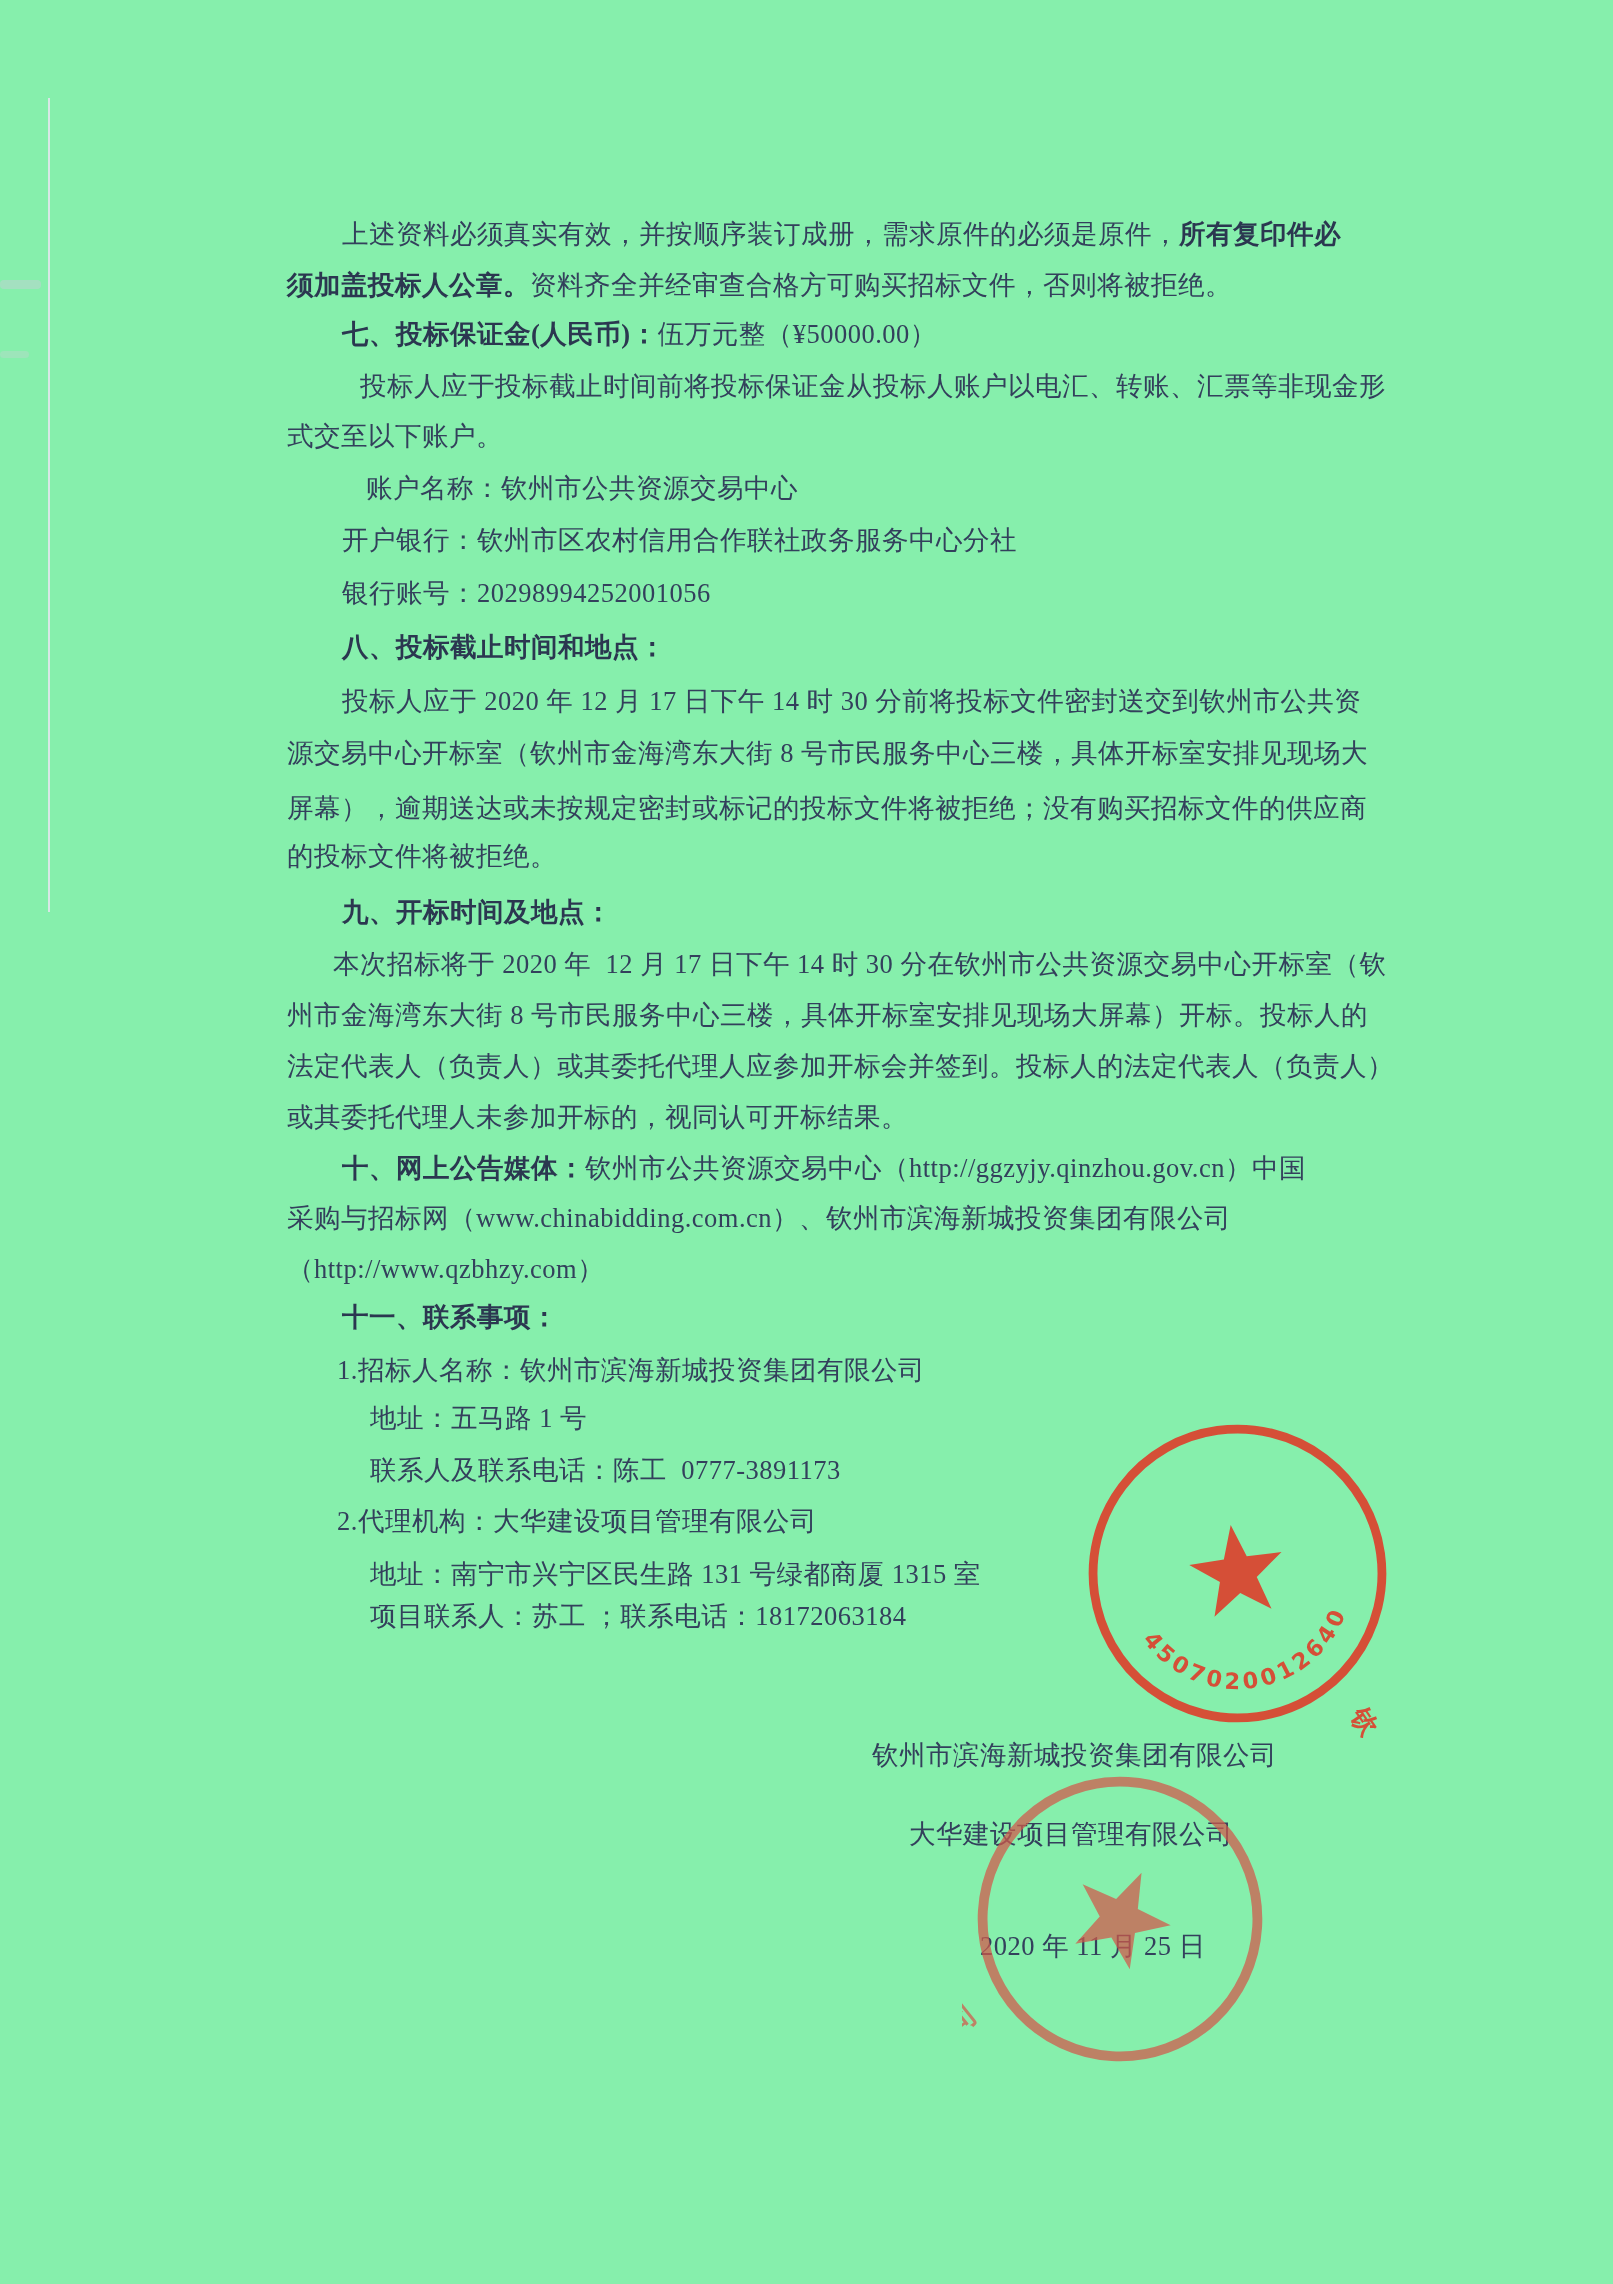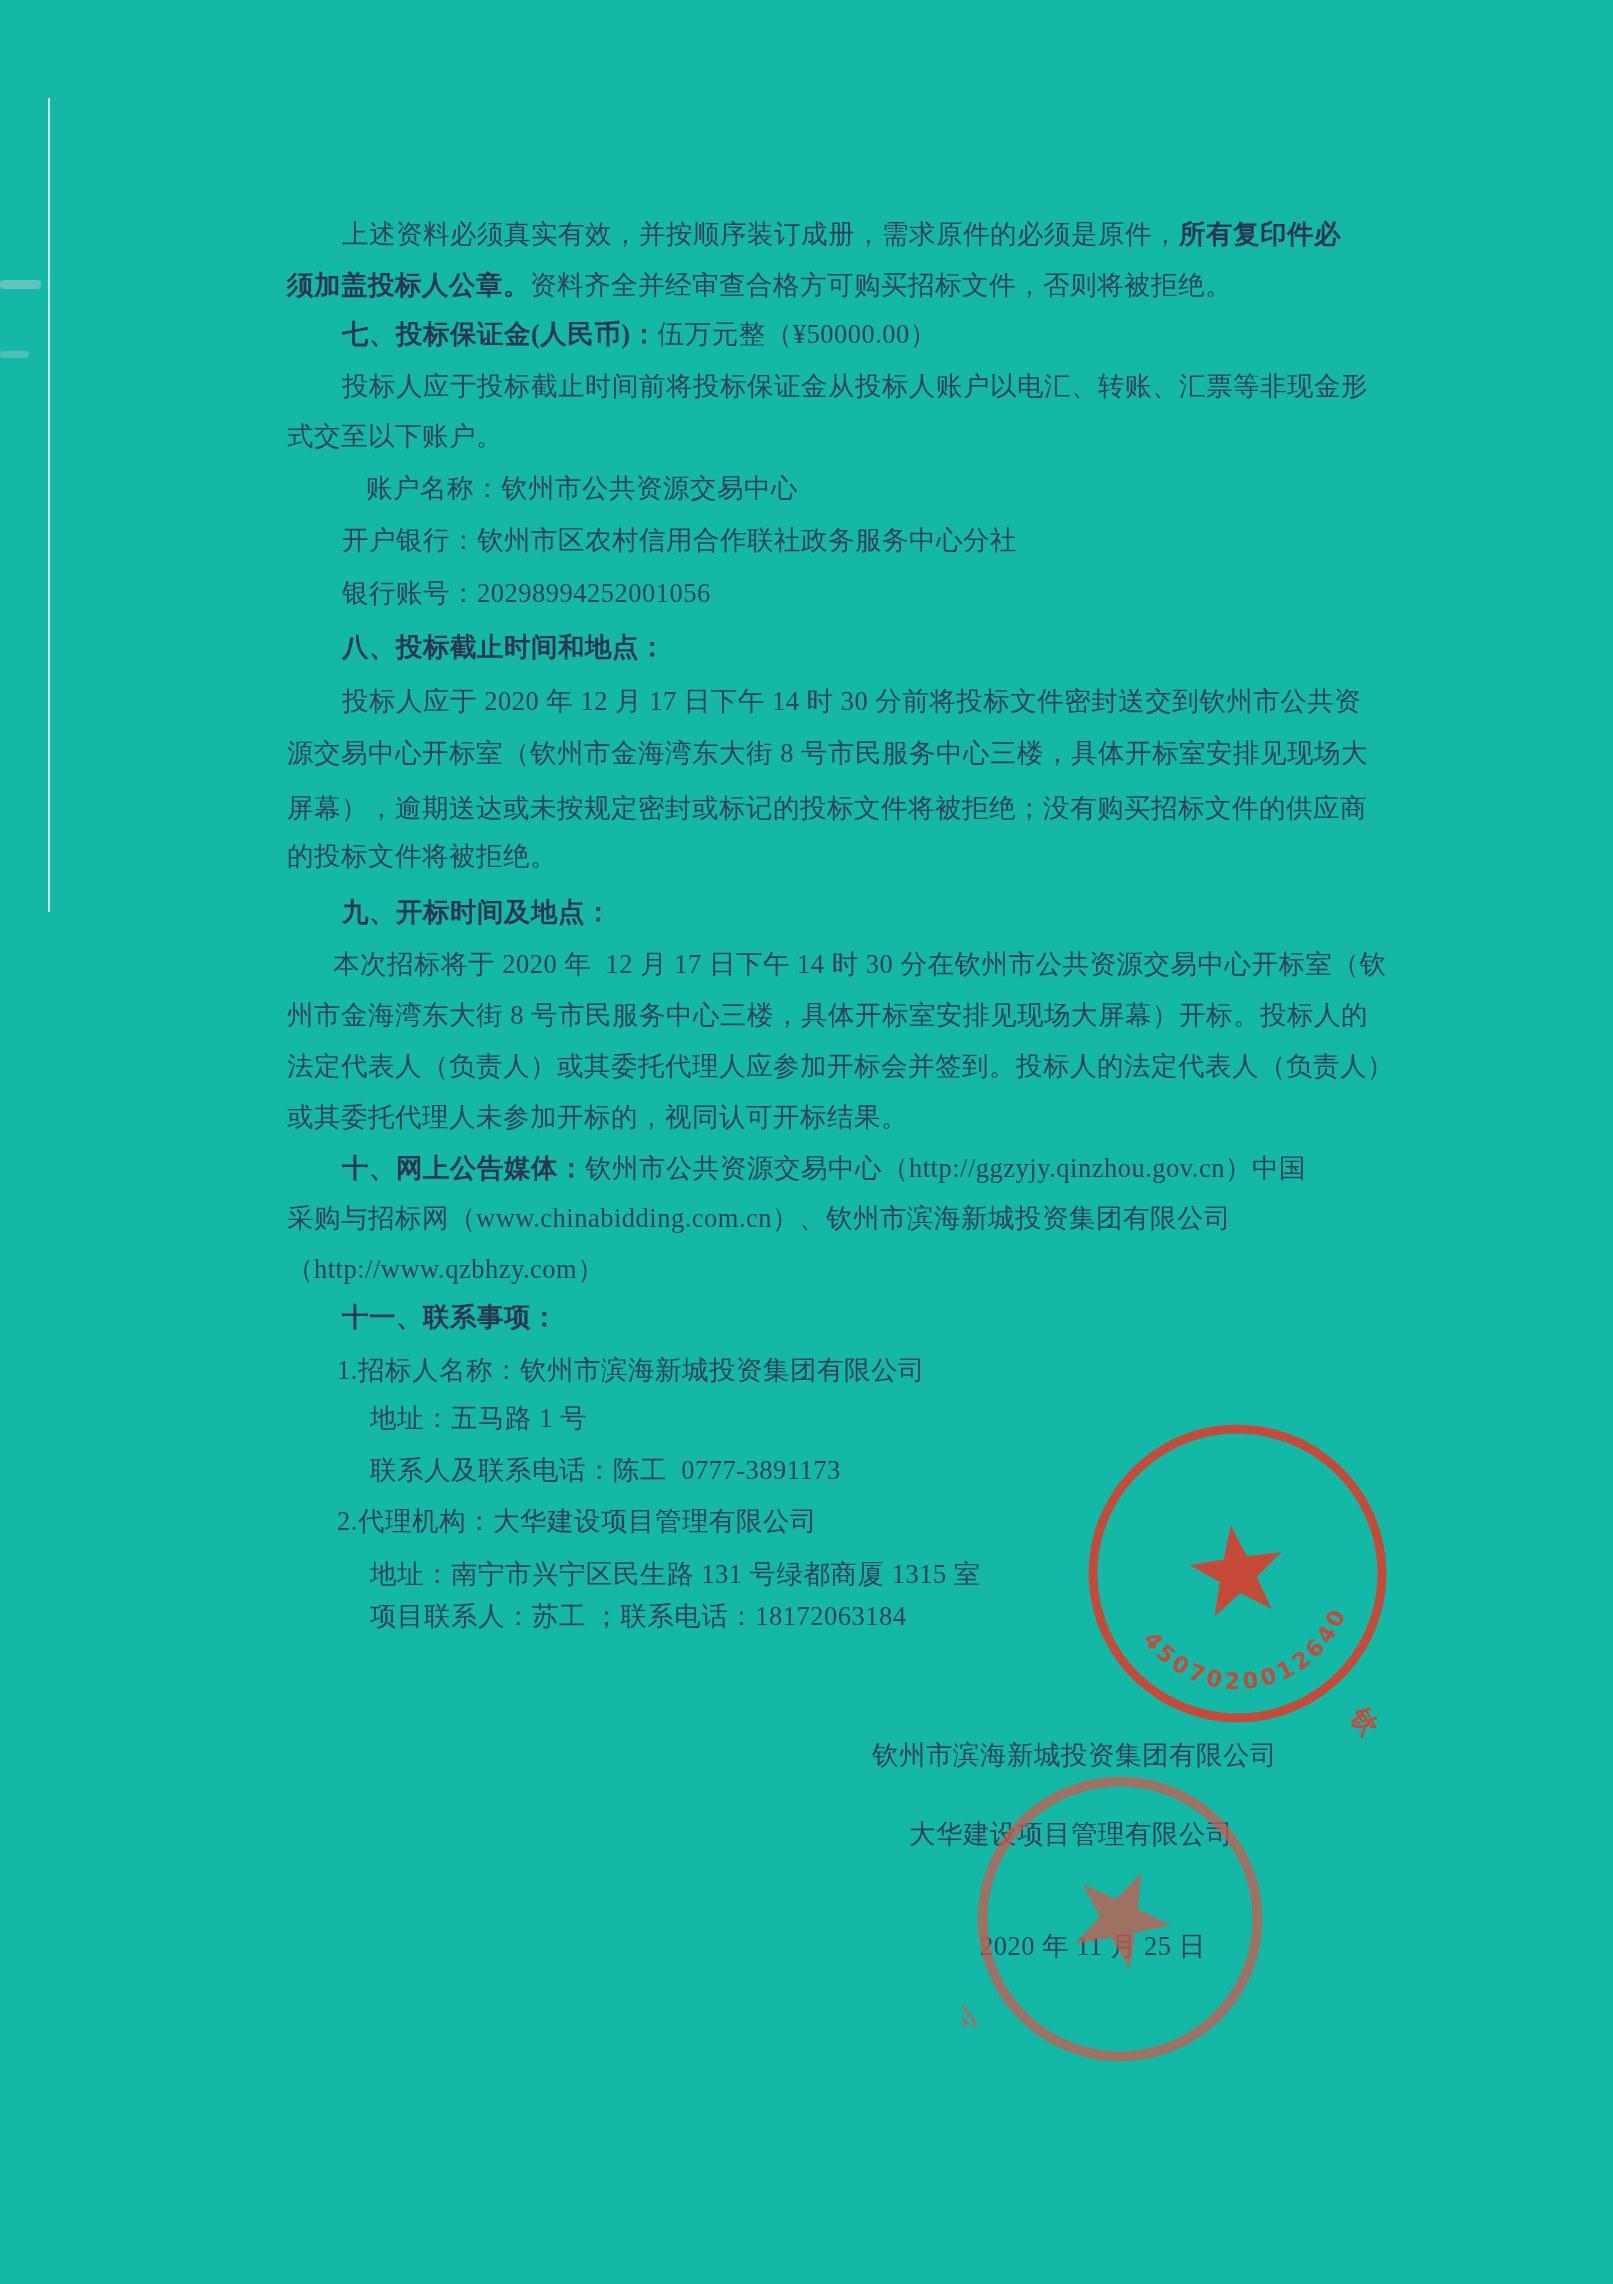--- a/index.html
+++ b/index.html
@@ -1,19 +1,19 @@
 <!DOCTYPE html>
 <html><head>
 <meta charset="utf-8">
 <style>
   html,body{margin:0;padding:0;background:#e8e8e8;}
   .page{
     position:relative;
     width:1613px;height:2285px;
-    background:#14b8a6;
+    background:#86efac;
     overflow:hidden;
     font-family:"Liberation Serif","DejaVu Serif",serif;
   }
   .text-layer{position:absolute;inset:0;}
   .doc-line{
     position:absolute;
     white-space:pre;
     font-size:26.5px;
     line-height:1;
     color:#33405c;
@@ -39,21 +39,21 @@
 <body>
 
 <div class="page">
   <div class="scan-vline"></div>
   <div class="scan-smudge-1"></div>
   <div class="scan-smudge-2"></div>
   <div class="text-layer" id="text-layer">
       <div class="doc-line" style="left: 342px; top: 221px;"><span>上述资料必须真实有效，并按顺序装订成册，需求原件的必须是原件，</span><b>所有复印件必</b></div>
       <div class="doc-line" style="left: 287px; top: 272px;"><b>须加盖投标人公章。</b><span>资料齐全并经审查合格方可购买招标文件，否则将被拒绝。</span></div>
       <div class="doc-line" style="left: 342px; top: 321px;"><b>七、投标保证金(人民币)：</b><span>伍万元整（¥50000.00）</span></div>
-      <div class="doc-line" style="left: 342px; top: 373px; text-align: center;"><span>投标人应于投标截止时间前将投标保证金从投标人账户以电汇、转账、汇票等非现金形</span></div>
+      <div class="doc-line" style="left: 360px; top: 373px; text-align: center;"><span>投标人应于投标截止时间前将投标保证金从投标人账户以电汇、转账、汇票等非现金形</span></div>
       <div class="doc-line" style="left: 287px; top: 423px;"><span>式交至以下账户。</span></div>
       <div class="doc-line" style="left: 342px; top: 475px; margin-left: 24px;"><span>账户名称：钦州市公共资源交易中心</span></div>
       <div class="doc-line" style="left: 342px; top: 527px;"><span>开户银行：钦州市区农村信用合作联社政务服务中心分社</span></div>
       <div class="doc-line" style="left: 342px; top: 580px;"><span>银行账号：20298994252001056</span></div>
       <div class="doc-line" style="left: 342px; top: 634px;"><b>八、投标截止时间和地点：</b></div>
       <div class="doc-line" style="left: 342px; top: 688px;"><span>投标人应于 2020 年 12 月 17 日下午 14 时 30 分前将投标文件密封送交到钦州市公共资</span></div>
       <div class="doc-line" style="left: 287px; top: 740px;"><span>源交易中心开标室（钦州市金海湾东大街 8 号市民服务中心三楼，具体开标室安排见现场大</span></div>
       <div class="doc-line" style="left: 287px; top: 795px;"><span>屏幕），逾期送达或未按规定密封或标记的投标文件将被拒绝；没有购买招标文件的供应商</span></div>
       <div class="doc-line" style="left: 287px; top: 843px;"><span>的投标文件将被拒绝。</span></div>
       <div class="doc-line" style="left: 342px; top: 899px;"><b>九、开标时间及地点：</b></div>

